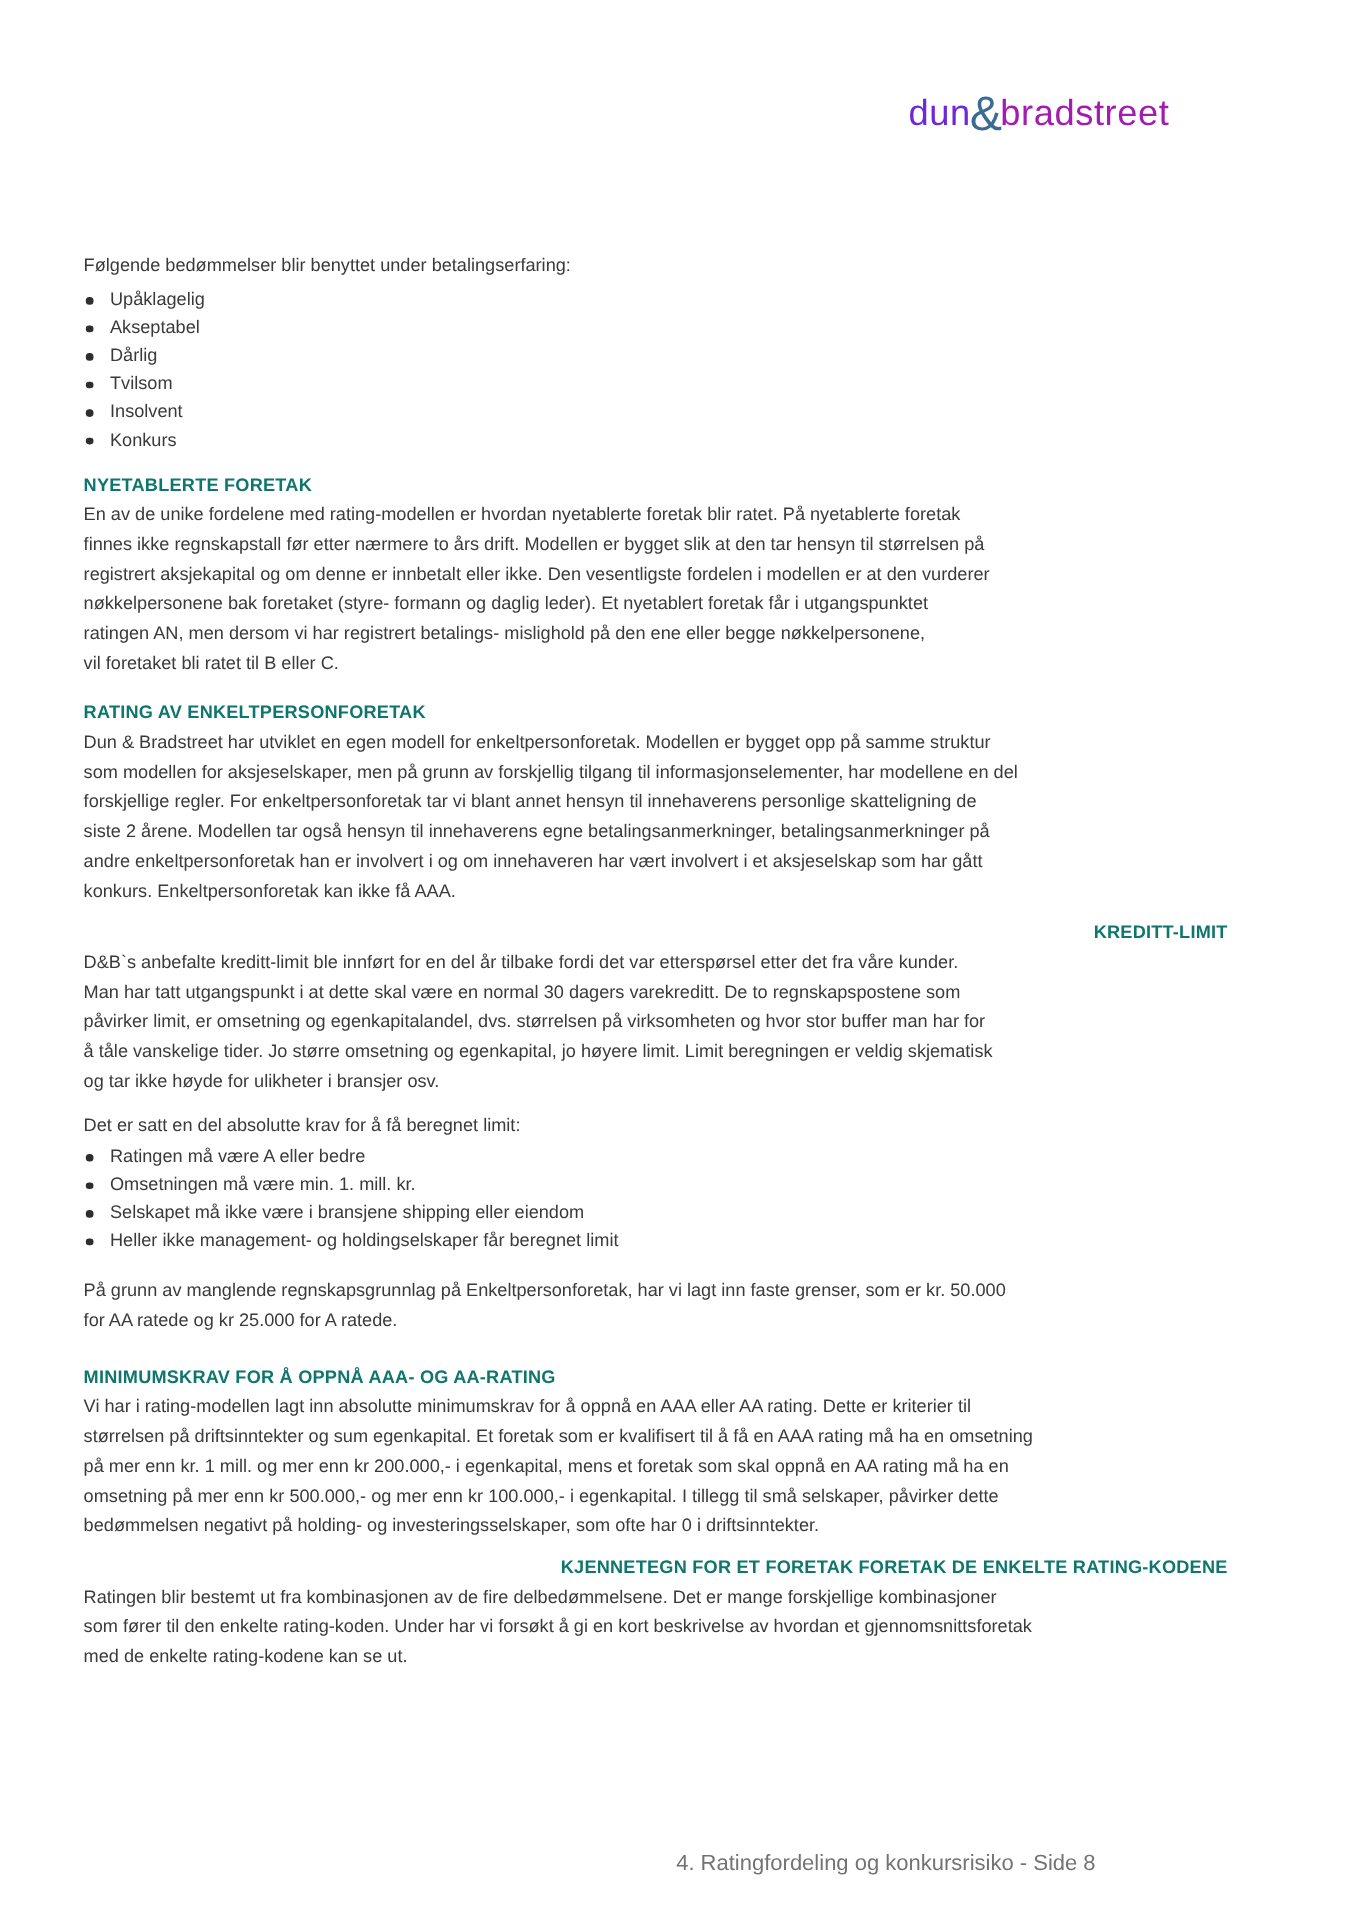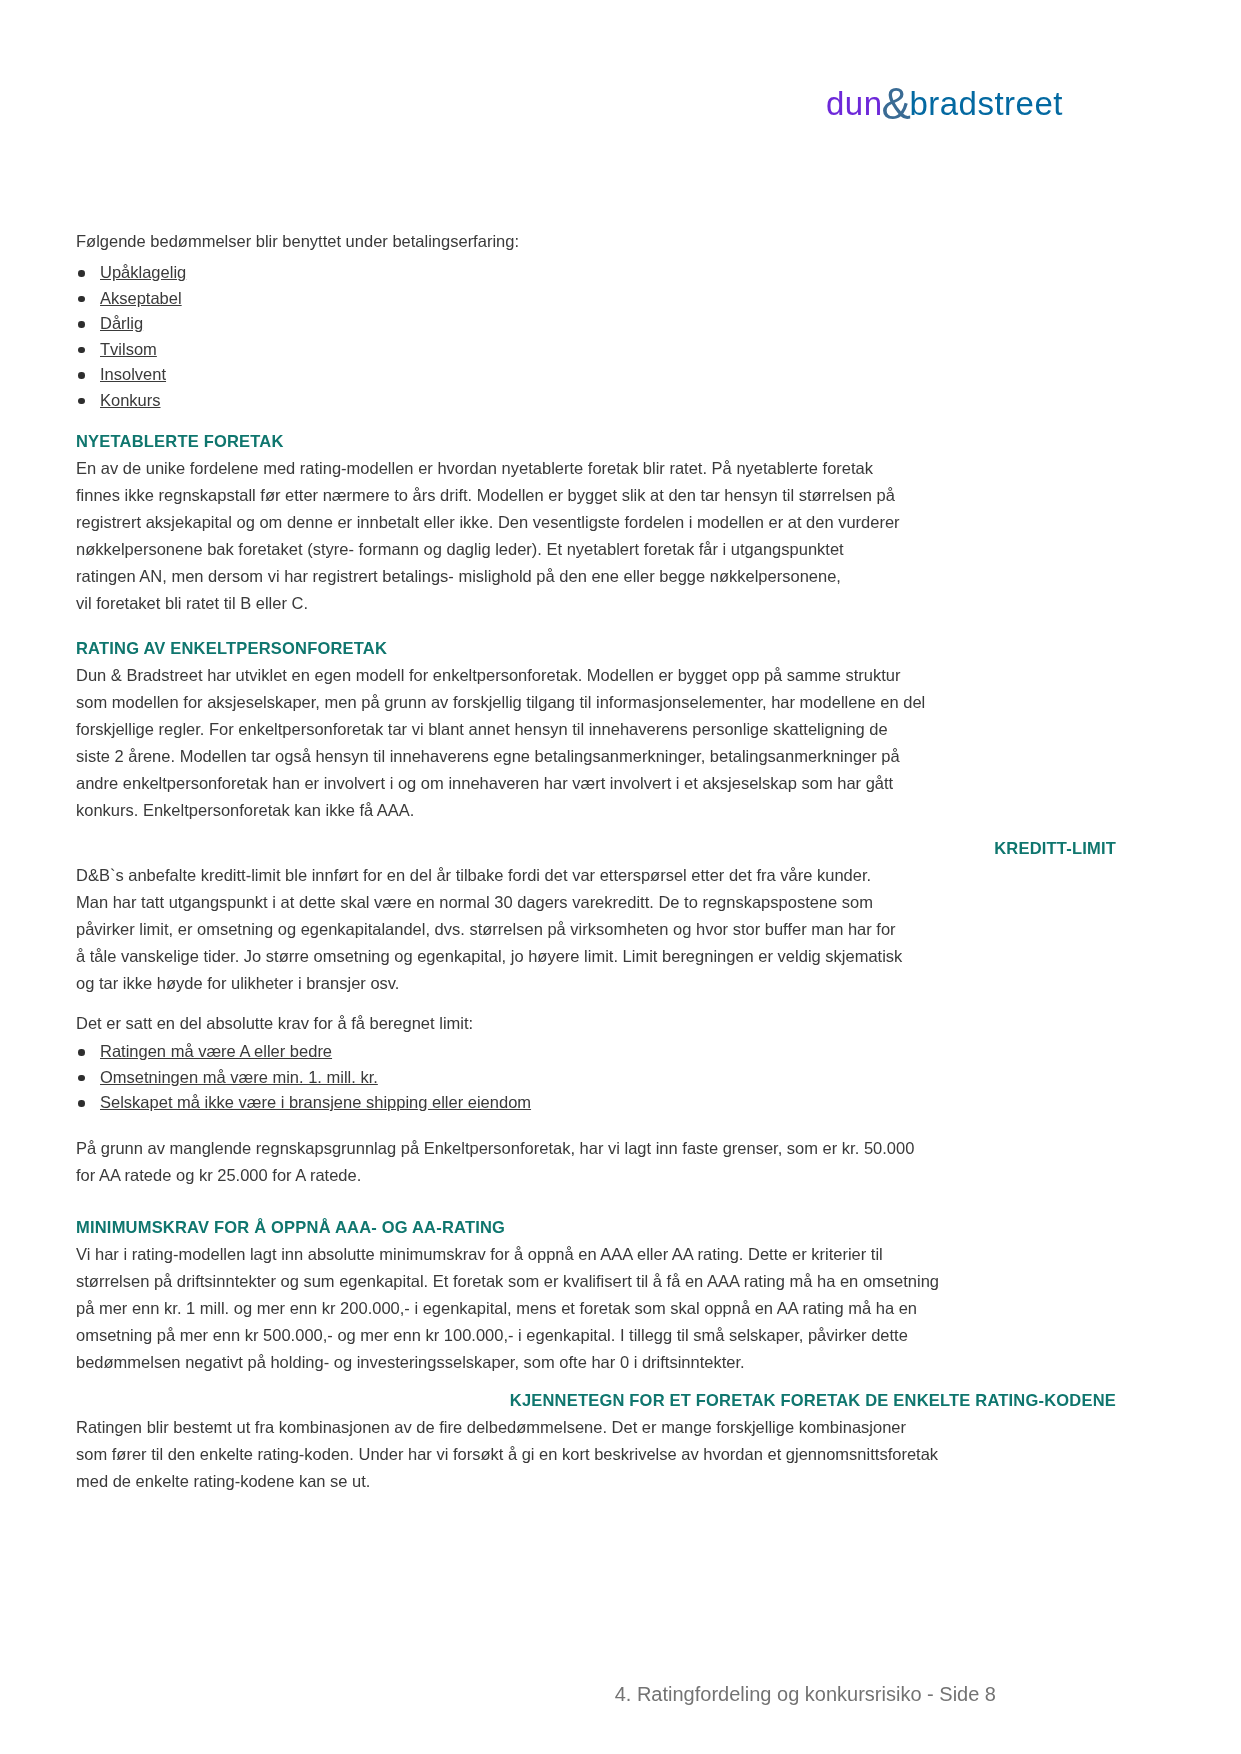--- a/index.html
+++ b/index.html
@@ -17,21 +17,21 @@
   .logo {
     position:absolute; top:82px; right:178px;
     font-size:33px; line-height:36px;
     letter-spacing:0.5px;
     white-space:nowrap;
     font-weight:400;
   }
   .logo-dun  { color:#6d28d9; }
   .logo-amp  { color:#3a6b94; font-size:44px; line-height:36px;
                position:relative; top:4px; margin:0 -2px 0 -1px; font-weight:400; }
-  .logo-brad { color:#0369a1; }
+  .logo-brad { color:#a21caf; }
 
   
   .content {
     position:absolute; left:76px; top:228px; width:1040px;
     font-size:16.5px; line-height:27px;
   }
   p { margin:0; }
   .lines { white-space:pre-line; }
   h2 {
     margin:0;
@@ -50,21 +50,21 @@
   .mt25 { margin-top:25px; }
 
   
   .bullets { }
   .li { display:flex; line-height:25.5px; }
   .dot { position:relative; flex:0 0 24px; width:24px; }
   .dot::after {
     content:""; position:absolute; left:2px; top:10px;
     width:6.5px; height:6.5px; border-radius:50%; background:#2e2e2e;
   }
-  .li-text { flex:1 1 auto;text-decoration:underline; }
+  .li-text { flex:1 1 auto; }
 
   
   .footer {
     position:absolute; top:1684px; right:245px;
     font-size:20px; line-height:20px; color:#737373;
     white-space:nowrap;
   }
 </style>
 </head>
 <body>
@@ -137,20 +137,24 @@
         <span class="li-text">Ratingen må være A eller bedre</span>
       </div>
         <div class="li">
         <span class="dot"></span>
         <span class="li-text">Omsetningen må være min. 1. mill. kr.</span>
       </div>
         <div class="li">
         <span class="dot"></span>
         <span class="li-text">Selskapet må ikke være i bransjene shipping eller eiendom</span>
       </div>
+        <div class="li">
+        <span class="dot"></span>
+        <span class="li-text">Heller ikke management- og holdingselskaper får beregnet limit</span>
+      </div>
       </div>
 
     <p class="lines mt19">På grunn av manglende regnskapsgrunnlag på Enkeltpersonforetak, har vi lagt inn faste grenser, som er kr. 50.000
 for AA ratede og kr 25.000 for A ratede.</p>
 
     <h2 class="mt25">MINIMUMSKRAV FOR Å OPPNÅ AAA- OG AA-RATING</h2>
     <p class="lines">Vi har i rating-modellen lagt inn absolutte minimumskrav for å oppnå en AAA eller AA rating. Dette er kriterier til
 størrelsen på driftsinntekter og sum egenkapital. Et foretak som er kvalifisert til å få en AAA rating må ha en omsetning
 på mer enn kr. 1 mill. og mer enn kr 200.000,- i egenkapital, mens et foretak som skal oppnå en AA rating må ha en
 omsetning på mer enn kr 500.000,- og mer enn kr 100.000,- i egenkapital. I tillegg til små selskaper, påvirker dette

